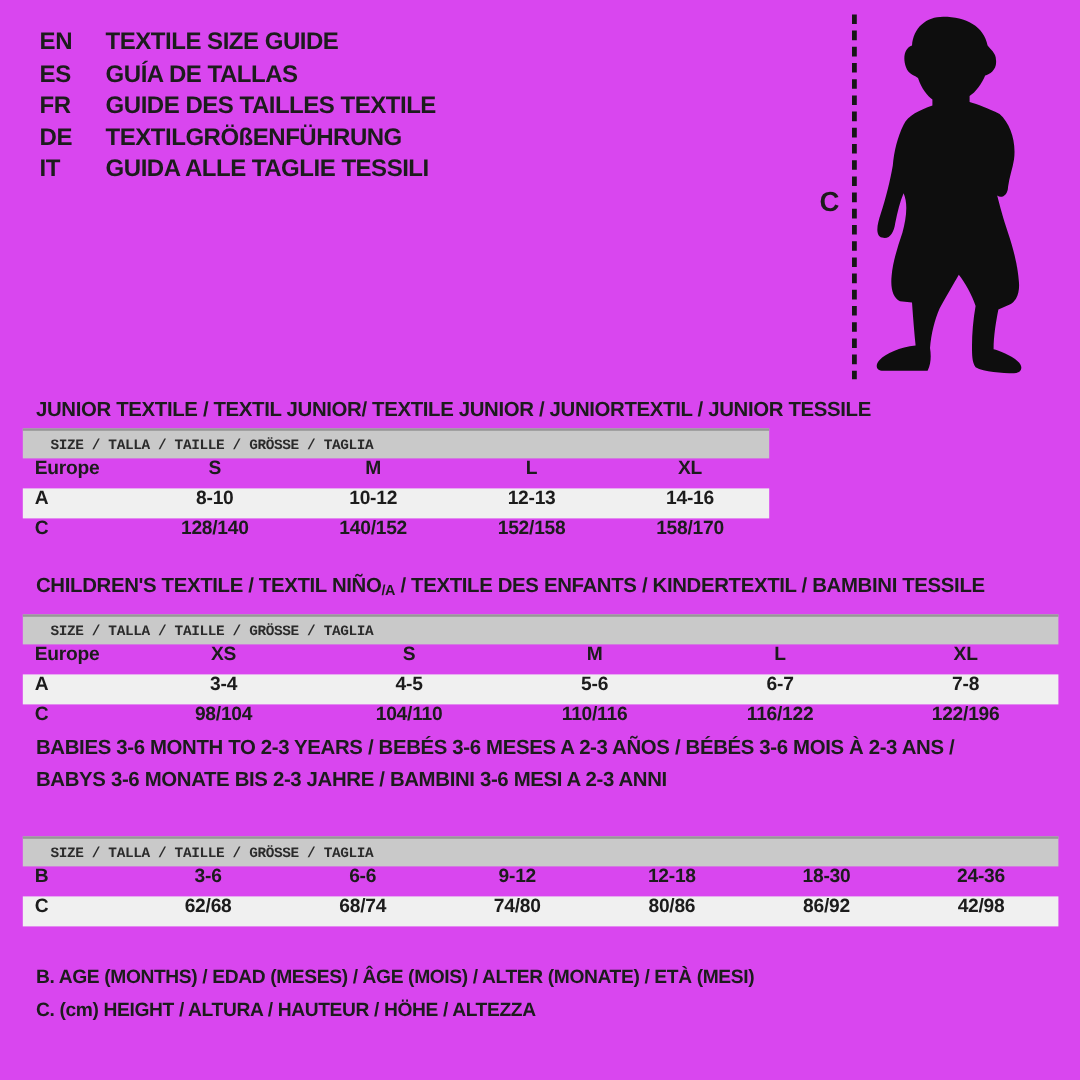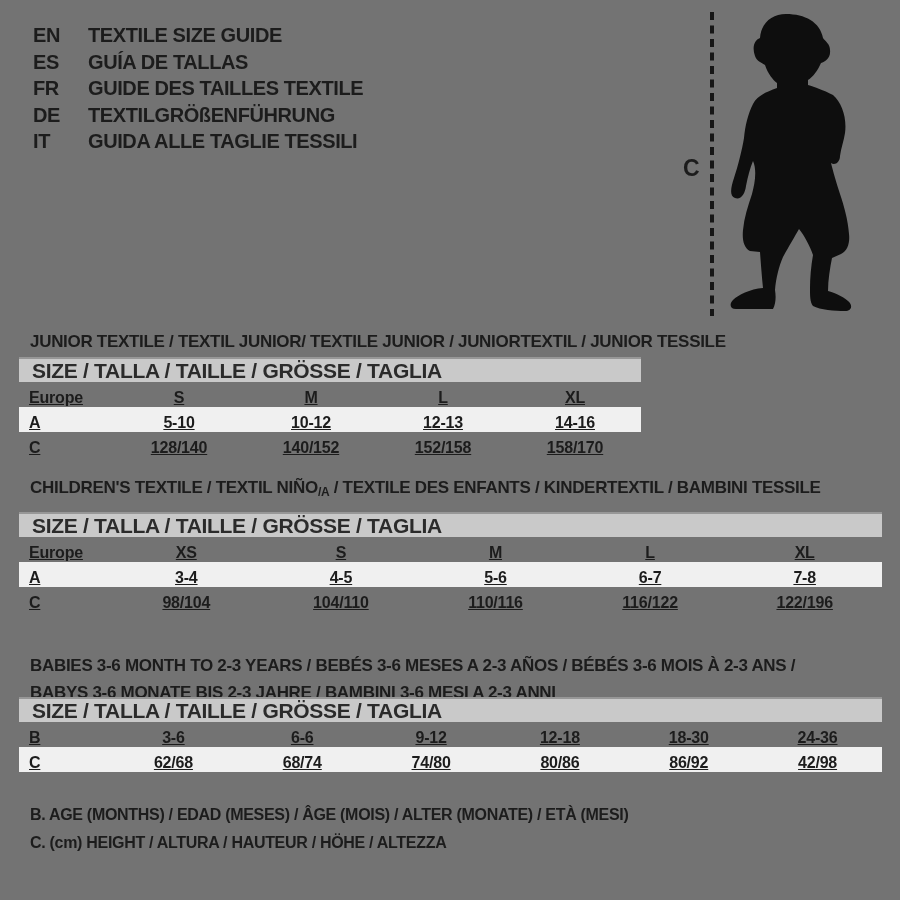--- a/index.html
+++ b/index.html
@@ -3,44 +3,44 @@
 <meta charset="utf-8">
 <style>
   html,body{margin:0;padding:0;}
   body{
     width:900px;height:900px;
     background:#fcfcfc;
     font-family:"Liberation Sans", sans-serif;
     color:#1c1c1c;
     -webkit-font-smoothing:antialiased;
   }
-  #canvas{position:relative;width:900px;height:900px;overflow:hidden;background:#737373;}
+  #canvas{position:relative;width:900px;height:900px;overflow:hidden;background:#d946ef;}
 
   
   .lang-block{position:absolute;left:33px;top:22px;}
   .lang-row{display:flex;line-height:26.5px;font-size:20px;font-weight:bold;letter-spacing:-0.4px;}
   .lang-code{width:55px;}
 
   
   .figure{position:absolute;left:656px;top:6px;width:224px;height:314px;}
   .c-label{position:absolute;left:27px;top:149px;font-size:23px;font-weight:bold;}
   .figure svg{position:absolute;left:0;top:0;}
 
   
   .sec-title{position:absolute;left:30px;font-size:17px;font-weight:bold;letter-spacing:-0.3px;white-space:nowrap;}
   .sec-title .sub{font-size:12px;vertical-align:-3px;}
   .title-line{line-height:27px;white-space:nowrap;}
 
   
   .size-table{position:absolute;left:19px;font-weight:bold;font-size:16px;letter-spacing:-0.2px;}
   .t-head{
     height:25px;line-height:24px;background:#c9c9c9;border-top:2px solid #979797;
-    padding-left:13px;box-sizing:border-box;font-size:21px;color:#2b2b2b;letter-spacing:-0.3px;
+    padding-left:23px;box-sizing:border-box;font-size:12px;color:#2b2b2b;letter-spacing:-0.3px;font-family:Liberation Mono, monospace;
   }
-  .t-row{display:flex;height:25px;align-items:flex-end;text-decoration:underline;}
+  .t-row{display:flex;height:25px;align-items:flex-start;}
   .t-row.stripe{background:#f0f0f0;}
   .t-label{padding-left:10px;box-sizing:border-box;}
   .t1{width:622px;}
   .t1 .t-label{width:94px;}
   .t2,.t3{width:863px;}
   .t2 .t-label,.t3 .t-label{width:90px;}
   .t-cell{flex:1;text-align:center;}
 
   
   .legend{position:absolute;left:30px;top:801px;font-size:16px;font-weight:bold;letter-spacing:-0.3px;}
@@ -133,21 +133,21 @@
     <div class="t-head">SIZE / TALLA / TAILLE / GRÖSSE / TAGLIA</div>
     <div class="t-row">
       <span class="t-label">Europe</span>
       <span class="t-cell">S</span>
       <span class="t-cell">M</span>
       <span class="t-cell">L</span>
       <span class="t-cell">XL</span>
     </div>
     <div class="t-row stripe">
       <span class="t-label">A</span>
-      <span class="t-cell">5-10</span>
+      <span class="t-cell">8-10</span>
       <span class="t-cell">10-12</span>
       <span class="t-cell">12-13</span>
       <span class="t-cell">14-16</span>
     </div>
     <div class="t-row">
       <span class="t-label">C</span>
       <span class="t-cell">128/140</span>
       <span class="t-cell">140/152</span>
       <span class="t-cell">152/158</span>
       <span class="t-cell">158/170</span>
@@ -178,21 +178,21 @@
     <div class="t-row">
       <span class="t-label">C</span>
       <span class="t-cell">98/104</span>
       <span class="t-cell">104/110</span>
       <span class="t-cell">110/116</span>
       <span class="t-cell">116/122</span>
       <span class="t-cell">122/196</span>
     </div>
   </div>
 
-  <div class="sec-title" style="top:652px;">
+  <div class="sec-title" style="top:609px;">
     <div class="title-line">BABIES 3-6 MONTH TO 2-3 YEARS / BEBÉS 3-6 MESES A 2-3 AÑOS / BÉBÉS 3-6 MOIS À 2-3 ANS /</div>
     <div class="title-line">BABYS 3-6 MONATE BIS 2-3 JAHRE / BAMBINI 3-6 MESI A 2-3 ANNI</div>
   </div>
   <div class="size-table t3" style="top:697px;">
     <div class="t-head">SIZE / TALLA / TAILLE / GRÖSSE / TAGLIA</div>
     <div class="t-row">
       <span class="t-label">B</span>
       <span class="t-cell">3-6</span>
       <span class="t-cell">6-6</span>
       <span class="t-cell">9-12</span>

